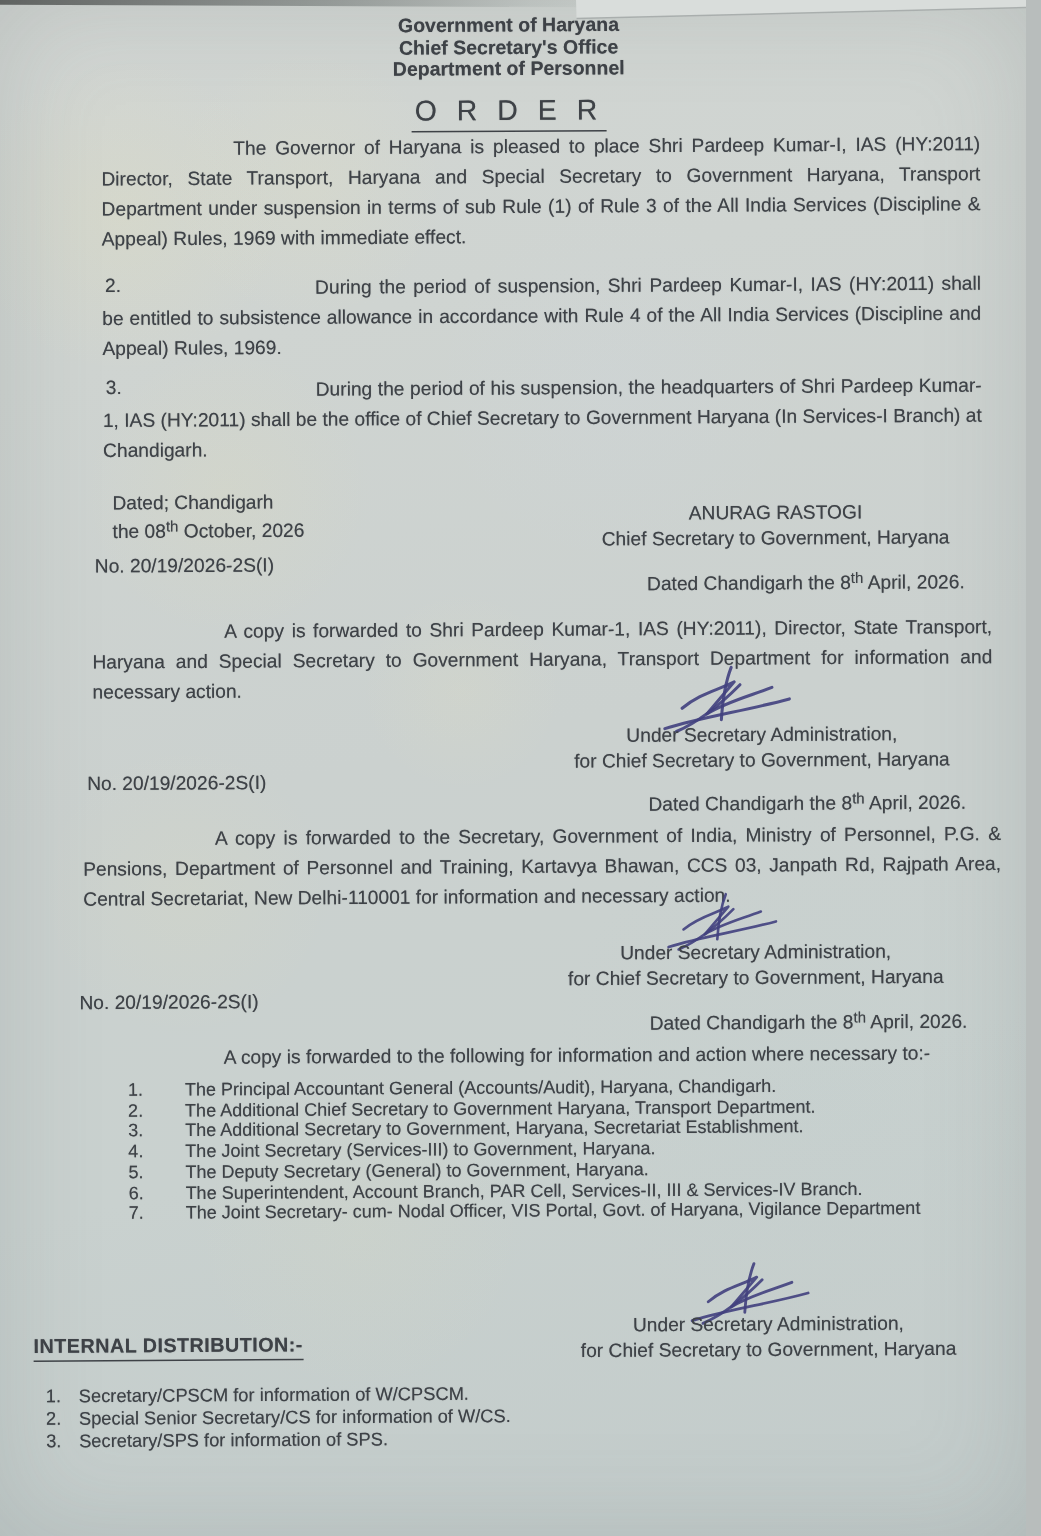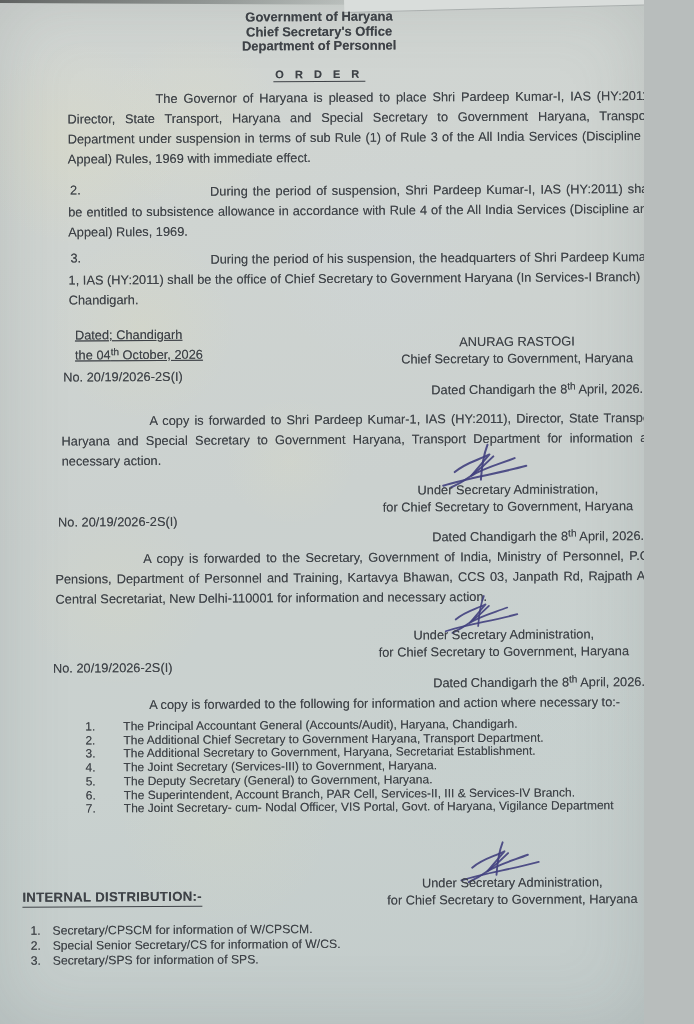--- a/index.html
+++ b/index.html
@@ -14,49 +14,50 @@
       radial-gradient(circle at 12% 14%, rgba(233,226,176,0.20) 0, transparent 10%),
       radial-gradient(circle at 30% 12%, rgba(235,229,182,0.16) 0, transparent 9%),
       radial-gradient(circle at 22% 32%, rgba(231,224,174,0.15) 0, transparent 11%),
       radial-gradient(circle at 45% 45%, rgba(236,230,185,0.12) 0, transparent 10%),
       radial-gradient(circle at 18% 58%, rgba(230,224,178,0.13) 0, transparent 12%),
       radial-gradient(circle at 60% 25%, rgba(205,215,230,0.14) 0, transparent 14%),
       radial-gradient(circle at 80% 70%, rgba(190,205,205,0.18) 0, transparent 20%),
       radial-gradient(circle at 35% 80%, rgba(228,224,180,0.10) 0, transparent 12%),
       linear-gradient(168deg,#d2d6d3 0%, #cfd4d1 22%, #cbd1cf 48%, #c9d1cf 70%, #c2cbca 100%);
     box-shadow: inset 0 0 70px rgba(88,98,102,0.18);
+    padding-left: 40px;
   }
   .top-edge{
     position:absolute;top:-1px;left:-4px;width:420px;height:5px;
     background:linear-gradient(to right, rgba(28,30,29,0.6), rgba(60,66,65,0.35) 55%, rgba(110,118,117,0.12) 85%, transparent);
     transform:rotate(0.25deg);
   }
   .top-right-band{
     position:absolute;top:-16px;right:-20px;width:320px;height:24px;
     background:#d9dddb;
     transform:rotate(-1.4deg);
     border-bottom:1.5px solid rgba(110,118,118,0.45);
   }
   .doc{
     position:absolute;inset:0;
     transform:rotate(-0.35deg);
     color:#3e4247;
     text-shadow:0 0 0.5px rgba(62,66,71,0.6);
   }
   .hdr{position:absolute;top:10px;left:0;width:100%;text-align:center;font-weight:bold;font-size:13px;line-height:14.5px;}
   .order{position:absolute;top:64px;left:0;width:100%;text-align:center;}
-  .order span{display:inline-block;font-weight:bold;font-size:11px;letter-spacing:4px;border-bottom:1.6px solid #3e4247;padding:0 2px 1px 2px;}
+  .order span{display:inline-block;font-weight:normal;font-size:19px;letter-spacing:4px;border-bottom:1.6px solid #3e4247;padding:0 2px 1px 2px;}
   .para{position:absolute;font-size:12.8px;line-height:20px;text-align:justify;}
   .p1{top:88px;left:70px;width:586px;text-indent:88px;}
   .pn{position:absolute;left:72px;font-size:12.8px;}
   .pn2{top:181px;}
   .pn3{top:249px;}
   .p2{top:181px;left:70px;width:586px;text-indent:142px;}
   .p3{top:249px;left:70px;width:586px;text-indent:142px;}
-  .dated-left{position:absolute;top:326px;left:76px;font-size:12.8px;line-height:16.5px;text-decoration:underline;}
+  .dated-left{position:absolute;top:326px;left:76px;font-size:12.8px;line-height:16.5px;}
   .signer{position:absolute;top:334px;left:368px;width:300px;text-align:center;font-size:12.8px;line-height:17px;}
   .refno1{position:absolute;top:368px;left:64px;font-size:12.8px;}
   .refno2{position:absolute;top:513px;left:58px;font-size:12.8px;}
   .refno3{position:absolute;top:659px;left:52px;font-size:12.8px;}
   .dline1{position:absolute;top:382px;left:404px;width:268px;text-align:center;font-size:12.8px;}
   .dline2{position:absolute;top:529px;left:404px;width:268px;text-align:center;font-size:12.8px;}
   .dline3{position:absolute;top:675px;left:404px;width:268px;text-align:center;font-size:12.8px;}
   .fw1{top:410px;left:62px;width:600px;text-indent:88px;}
   .fw2{top:548px;left:55px;width:612px;text-indent:88px;}
   .fw3{top:694px;left:60px;width:600px;text-indent:88px;text-align:left;}
@@ -101,21 +102,21 @@
     <div class="para p1">The Governor of Haryana is pleased to place Shri Pardeep Kumar-I, IAS (HY:2011) Director, State Transport, Haryana and Special Secretary to Government Haryana, Transport Department under suspension in terms of sub Rule (1) of Rule 3 of the All India Services (Discipline &amp; Appeal) Rules, 1969 with immediate effect.</div>
 
     <div class="pn pn2">2.</div>
     <div class="para p2">During the period of suspension, Shri Pardeep Kumar-I, IAS (HY:2011) shall be entitled to subsistence allowance in accordance with Rule 4 of the All India Services (Discipline and Appeal) Rules, 1969.</div>
 
     <div class="pn pn3">3.</div>
     <div class="para p3">During the period of his suspension, the headquarters of Shri Pardeep Kumar-1, IAS (HY:2011) shall be the office of Chief Secretary to Government Haryana (In Services-I Branch) at Chandigarh.</div>
 
     <div class="dated-left">
       <div>Dated; Chandigarh</div>
-      <div><span>the 04</span><span class="sup">th</span><span> October, 2026</span></div>
+      <div><span>the 08</span><span class="sup">th</span><span> October, 2026</span></div>
     </div>
 
     <div class="signer">
       <div>ANURAG RASTOGI</div>
       <div>Chief Secretary to Government, Haryana</div>
     </div>
 
     <div class="refno1">No. 20/19/2026-2S(I)</div>
     <div class="dline1"><span>Dated Chandigarh the 8</span><span class="sup">th</span><span> April, 2026.</span></div>
 

